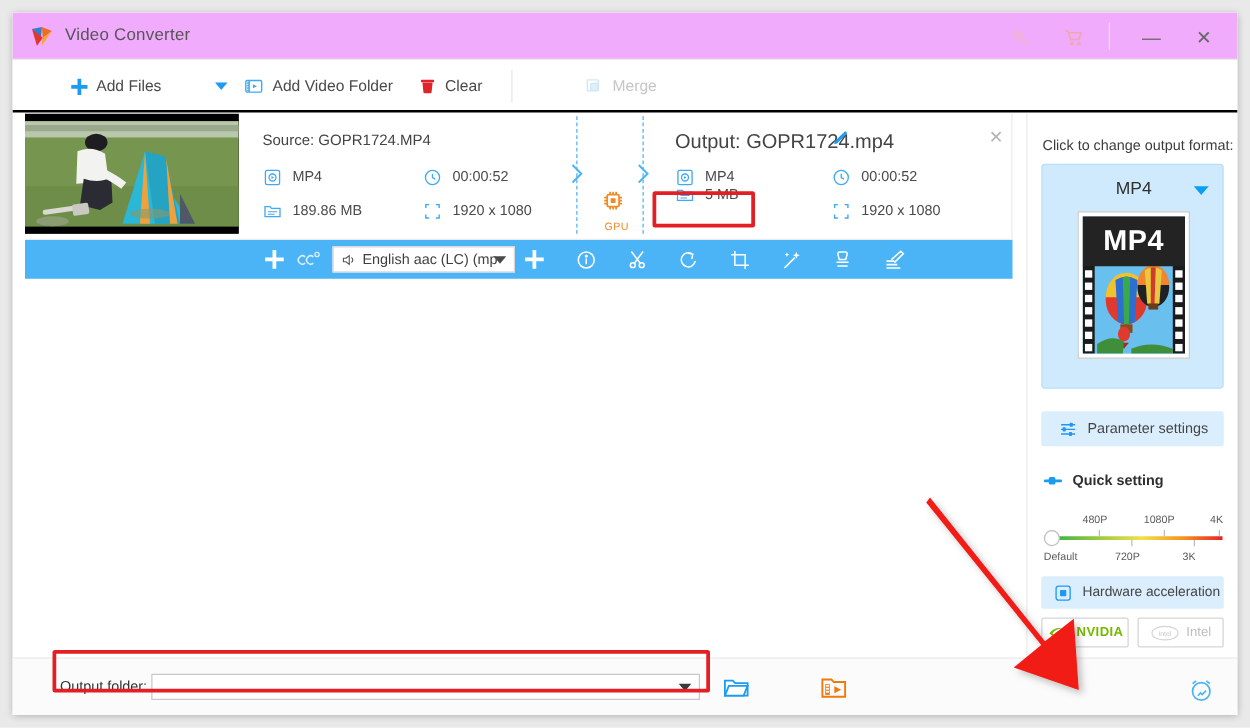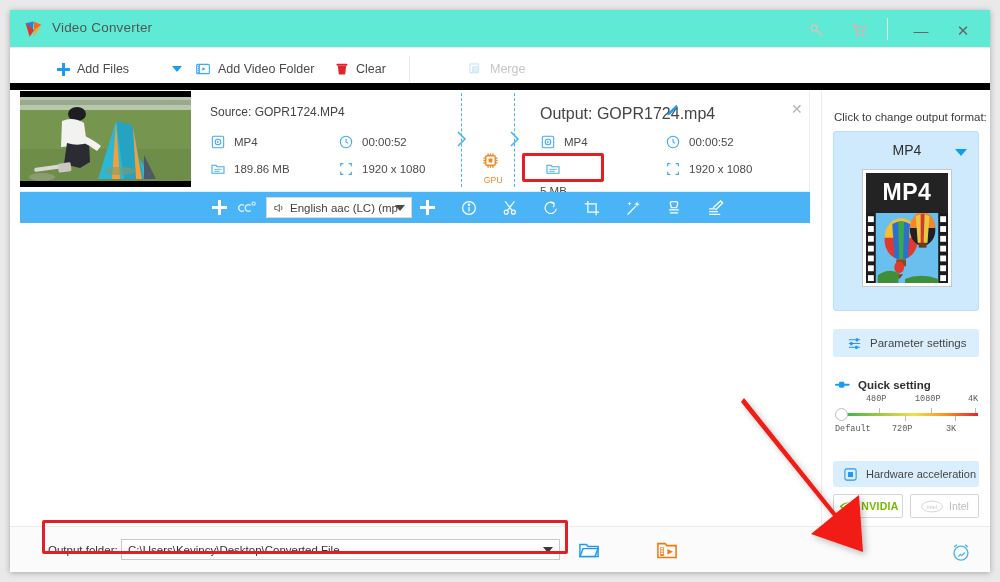--- a/index.html
+++ b/index.html
@@ -14,21 +14,21 @@
     left: 10px; top: 10px;
     width: 980px; height: 562px;
     background: #ffffff;
     box-shadow: 0 1px 6px rgba(0,0,0,0.28);
     overflow: hidden;
   }
 
   
   .titlebar {
     position: absolute; left: 0; top: 0; width: 980px; height: 38px;
-    background: #5eead4;
+    background: #f0abfc;
     border-bottom: 1px solid #eaeaea;
   }
   .logo {
     position: absolute; left: 14px; top: 10px; width: 19px; height: 19px;
   }
   .app-title {
     position: absolute; left: 42px; top: 10px;
     font-size: 13.5px; color: #555; letter-spacing: .2px;
   }
   .tb-icon {
@@ -42,21 +42,21 @@
     position: absolute; left: 877px; top: 8px; width: 1px; height: 22px;
     background: #e2e2e2;
   }
   #min-btn { left: 900px; }
   #close-btn { left: 942px; }
   .win-glyph { font-size: 15px; color: #666; line-height: 1; }
 
   
   .toolbar {
     position: absolute; left: 0; top: 38px; width: 980px; height: 42px;
-    background: #ffffff; border-bottom: 7px solid #000000;
+    background: #ffffff; border-bottom: 2px solid #000000;
   }
   .tbtn {
     position: absolute; top: 0; height: 42px;
     display: flex; align-items: center; gap: 7px;
     font-size: 12.5px; color: #4a4a4a; cursor: pointer;
   }
   #add-files-btn { left: 47px; }
   #add-files-caret { left: 162px; top: 15px; height: 12px; cursor: pointer; }
   #add-folder-btn { left: 185px; }
   #clear-btn { left: 325px; }
@@ -200,21 +200,21 @@
     position: absolute; left: 11px; top: 238px; width: 146px; height: 28px;
     background: #dbeefd; border-radius: 2px;
     display: flex; align-items: center; gap: 8px; padding-left: 14px;
     font-size: 11.5px; color: #454545; cursor: pointer;
   }
   .quick-row {
     position: absolute; left: 13px; top: 288px;
     display: flex; align-items: center; gap: 7px;
   }
   .quick-label { font-size: 11.5px; color: #2f2f2f; font-weight: bold; }
-  .slider-wrap { position: absolute; left: 13px; top: 300px; width: 145px; height: 50px; font-family: Liberation Mono, monospace; }
+  .slider-wrap { position: absolute; left: 13px; top: 316px; width: 145px; height: 50px; }
   .slider-track {
     position: absolute; left: 9px; top: 22px; width: 134px; height: 3px;
     background: linear-gradient(to right,#39b54a 0%, #8dc63f 22%, #f2e04a 52%, #f7941e 76%, #e8232a 100%);
   }
   .slider-knob {
     position: absolute; left: 0px; top: 17px; width: 13px; height: 13px;
     border-radius: 50%; background: #fff; border: 1px solid #bdbdbd;
     cursor: pointer;
   }
   .tick { position: absolute; top: 17px; width: 1px; height: 5px; background: #bdbdbd; }
@@ -441,21 +441,21 @@
     </div>
 
     <div class="meta" style="left:645px; top:43px;">
       <svg class="meta-ico" viewBox="0 0 24 24" fill="none" stroke="#3fa9f5" stroke-width="1.6">
         <circle cx="12" cy="12" r="8.5"></circle>
           <path d="M12 7.5 V12 l3.3 2"></path>
       </svg>
       <span>00:00:52</span>
     </div>
 
-    <div class="meta" style="left:520px; top:70px;flex-direction:column;">
+    <div class="meta" style="left:520px; top:57px;">
       <svg class="meta-ico" viewBox="0 0 24 24" fill="none" stroke="#3fa9f5" stroke-width="1.6">
         <path d="M3 6.5 h6 l1.7 2 H21 v10 H3 z"></path>
         <path d="M6.5 12.5 h11 M6.5 15.5 h8" stroke-width="1.3"></path>
       </svg>
       <span>5 MB</span>
     </div>
 
     <div class="meta" style="left:645px; top:70px;">
       <svg class="meta-ico" viewBox="0 0 24 24" fill="none" stroke="#3fa9f5" stroke-width="1.7">
         <path d="M4 8 V4 h4 M16 4 h4 v4 M20 16 v4 h-4 M8 20 H4 v-4"></path>
@@ -645,21 +645,20 @@
         <ellipse cx="18" cy="10" rx="16" ry="8.3" stroke="#d4d4d4" stroke-width="1.4"></ellipse>
         <text x="18" y="13.6" text-anchor="middle" font-size="8.5" fill="#c9c9c9" font-family="Liberation Sans, sans-serif">intel</text>
       </svg>
       <span class="intel-text">Intel</span>
     </div>
   </div>
 
   <div class="bottombar">
     <div class="out-folder-label">Output folder:</div>
     <div class="out-folder-input">
-      <span>C:\Users\Kevincy\Desktop\Converted File</span>
       <span class="out-folder-caret"></span>
     </div>
 
     <div id="browse-folder-btn">
       <svg width="22" height="20" viewBox="0 0 24 22" fill="none" stroke="#1b9cf0" stroke-width="1.6">
         <path d="M2 5 h7 l2 2.2 h11 v11 H2 z"></path>
         <path d="M2 18.2 L5.5 9.5 H22 L18.5 18.2 z" fill="#fff"></path>
       </svg>
     </div>
 

